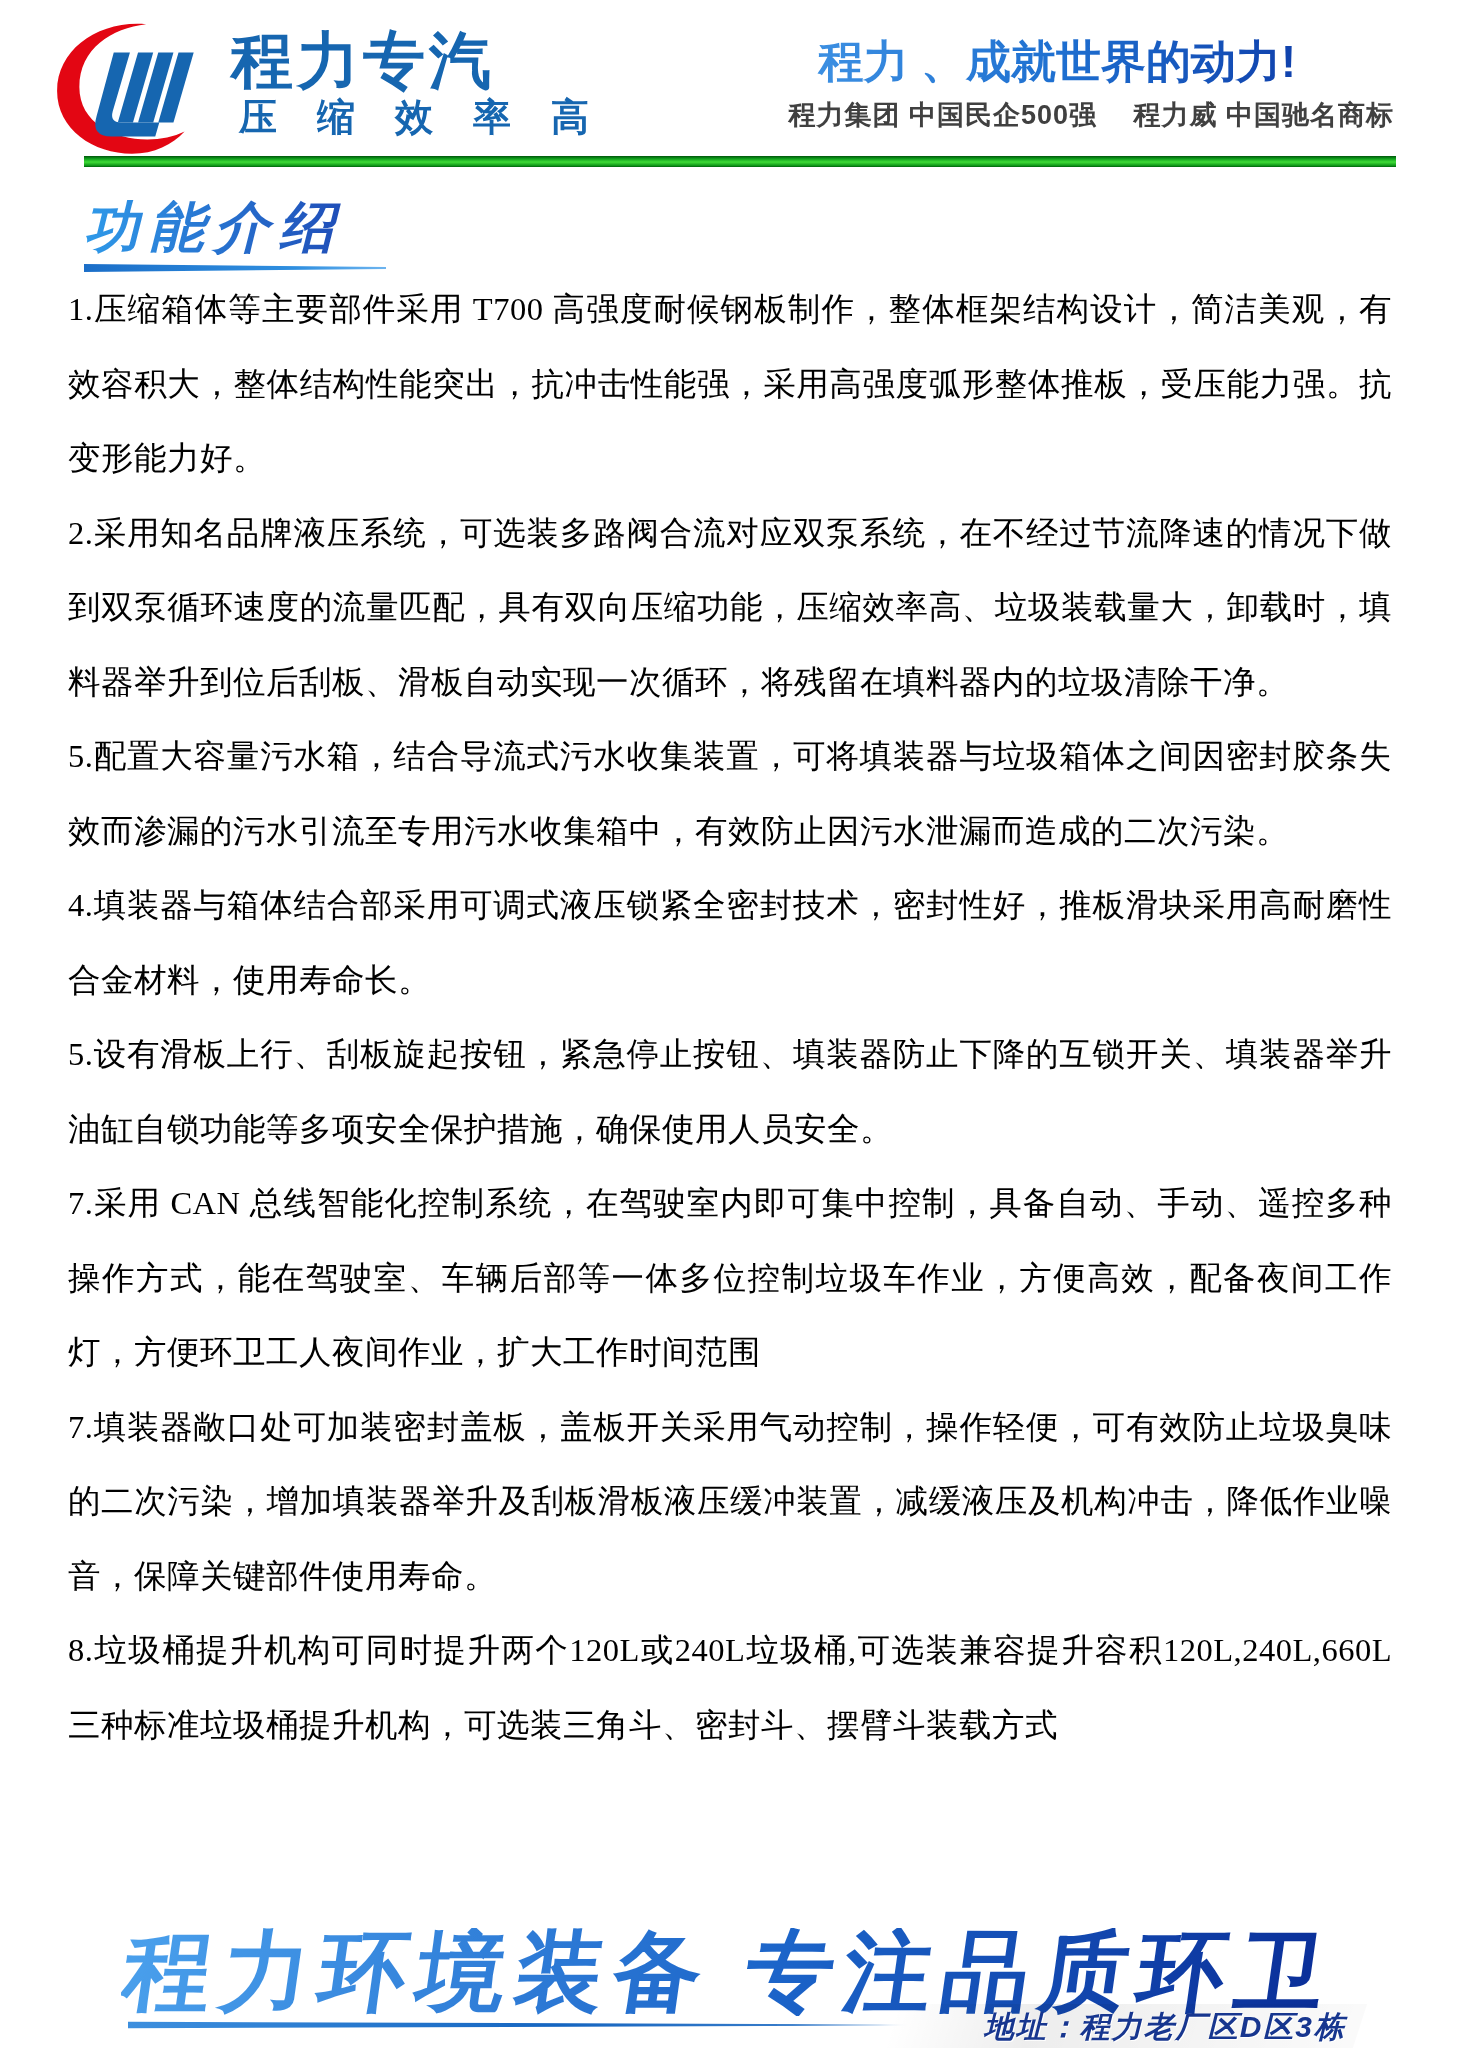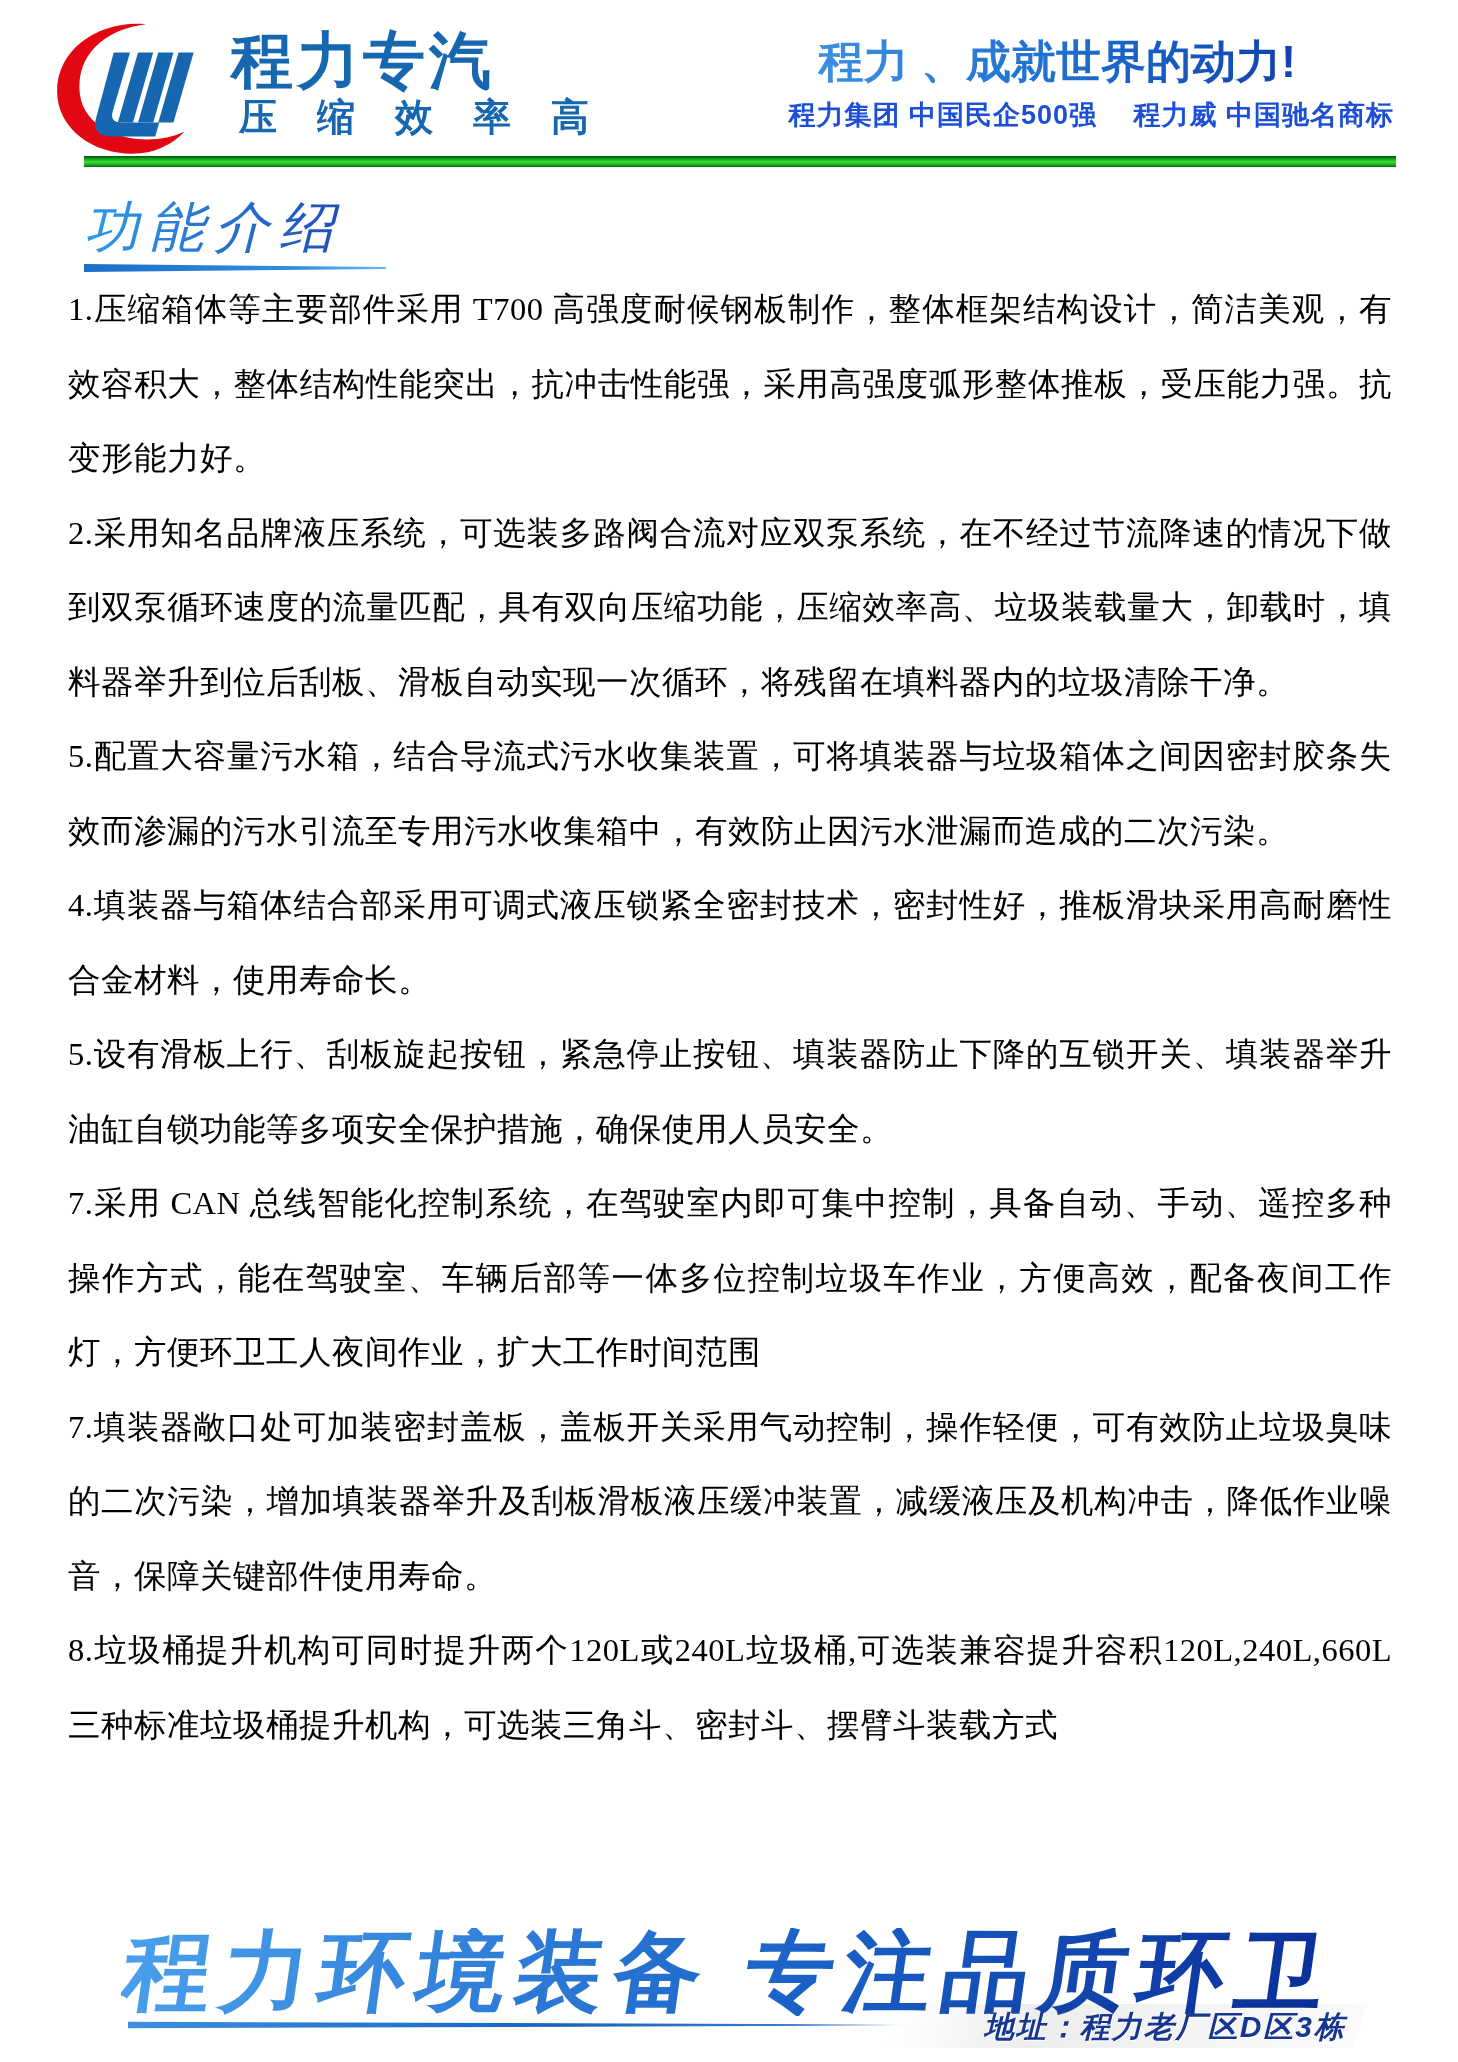--- a/index.html
+++ b/index.html
@@ -32,21 +32,21 @@
   .header-right {
     position: absolute; top: 38px; right: 64px;
     text-align: right; font-family: "Liberation Sans", sans-serif;
   }
   .slogan {
     font-size: 45px; font-weight: 800; line-height: 1.05;
     padding-right: 98px; white-space: nowrap;
   }
   .credentials {
     margin-top: 12px; font-size: 27px; font-weight: bold;
-    color: #1d4ed8; white-space: nowrap; letter-spacing: 1px;
+    color: #404040; white-space: nowrap; letter-spacing: 1px;
   }
 
   
   .grad { color: #1a57b5; }
   @supports (-webkit-background-clip: text) {
     .grad {
       -webkit-background-clip: text; background-clip: text;
       color: transparent;
     }
     .grad-slogan  { background-image: linear-gradient(90deg, #3f93e4 0%, #1e6fd0 45%, #0a2f9e 100%); }
@@ -55,21 +55,21 @@
   }
 
   .green-bar {
     position: absolute; top: 156px; left: 84px; right: 62px; height: 11px;
     background: linear-gradient(180deg, #00560a 0%, #0f9e1c 25%, #3fdc37 55%, #0a8f15 90%, #005d0c 100%);
   }
 
   
   .title-wrap { position: absolute; top: 200px; left: 84px; font-family: "Liberation Sans", sans-serif; }
   .title-text {
-    font-size: 55px; font-weight: normal; font-style: italic;
+    font-size: 55px; font-weight: bold; font-style: italic;
     letter-spacing: 10px; line-height: 1; white-space: nowrap;
   }
   .title-underline {
     margin-top: 9px; width: 302px; height: 8px;
     background: linear-gradient(90deg, #1b6ec8 0%, #2f8fe0 70%, #6db4ef 100%);
     clip-path: polygon(0 0, 100% 38%, 100% 62%, 0 100%);
   }
 
   
   .features {

